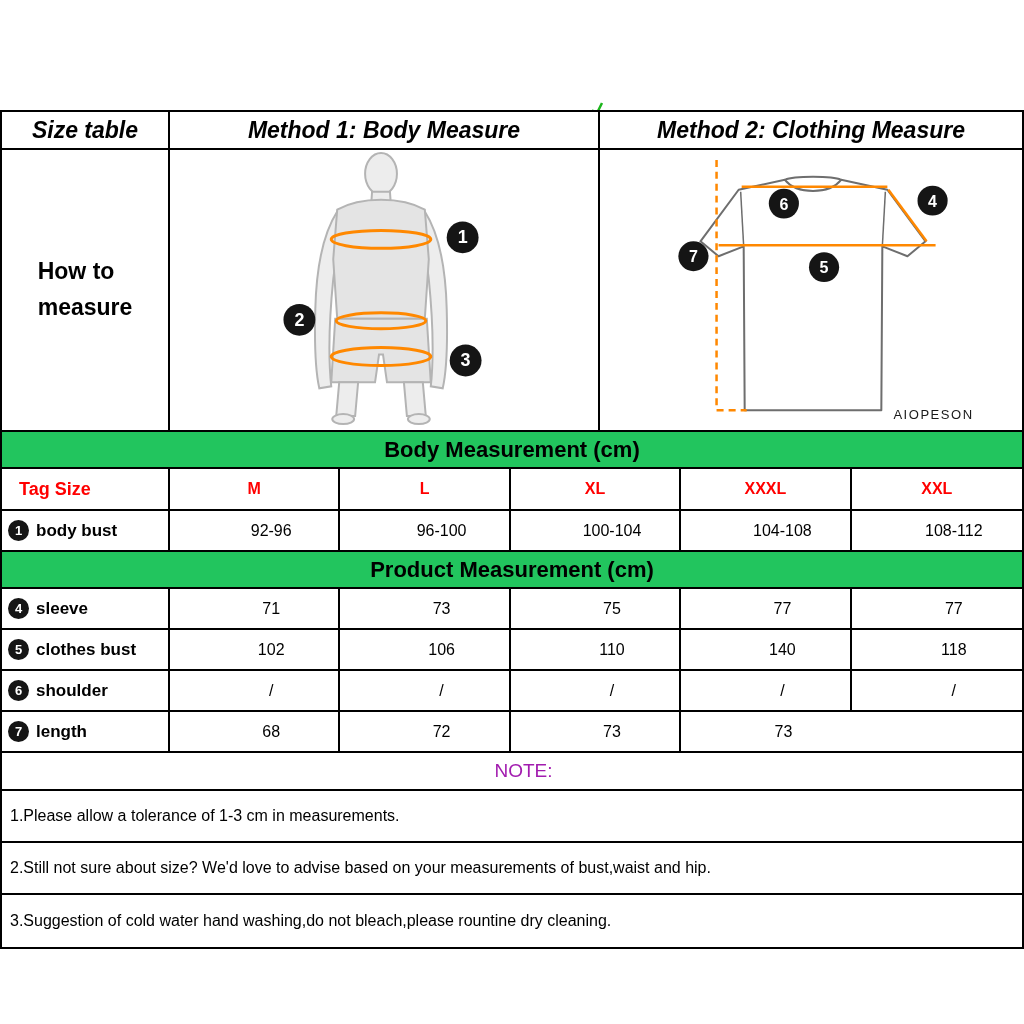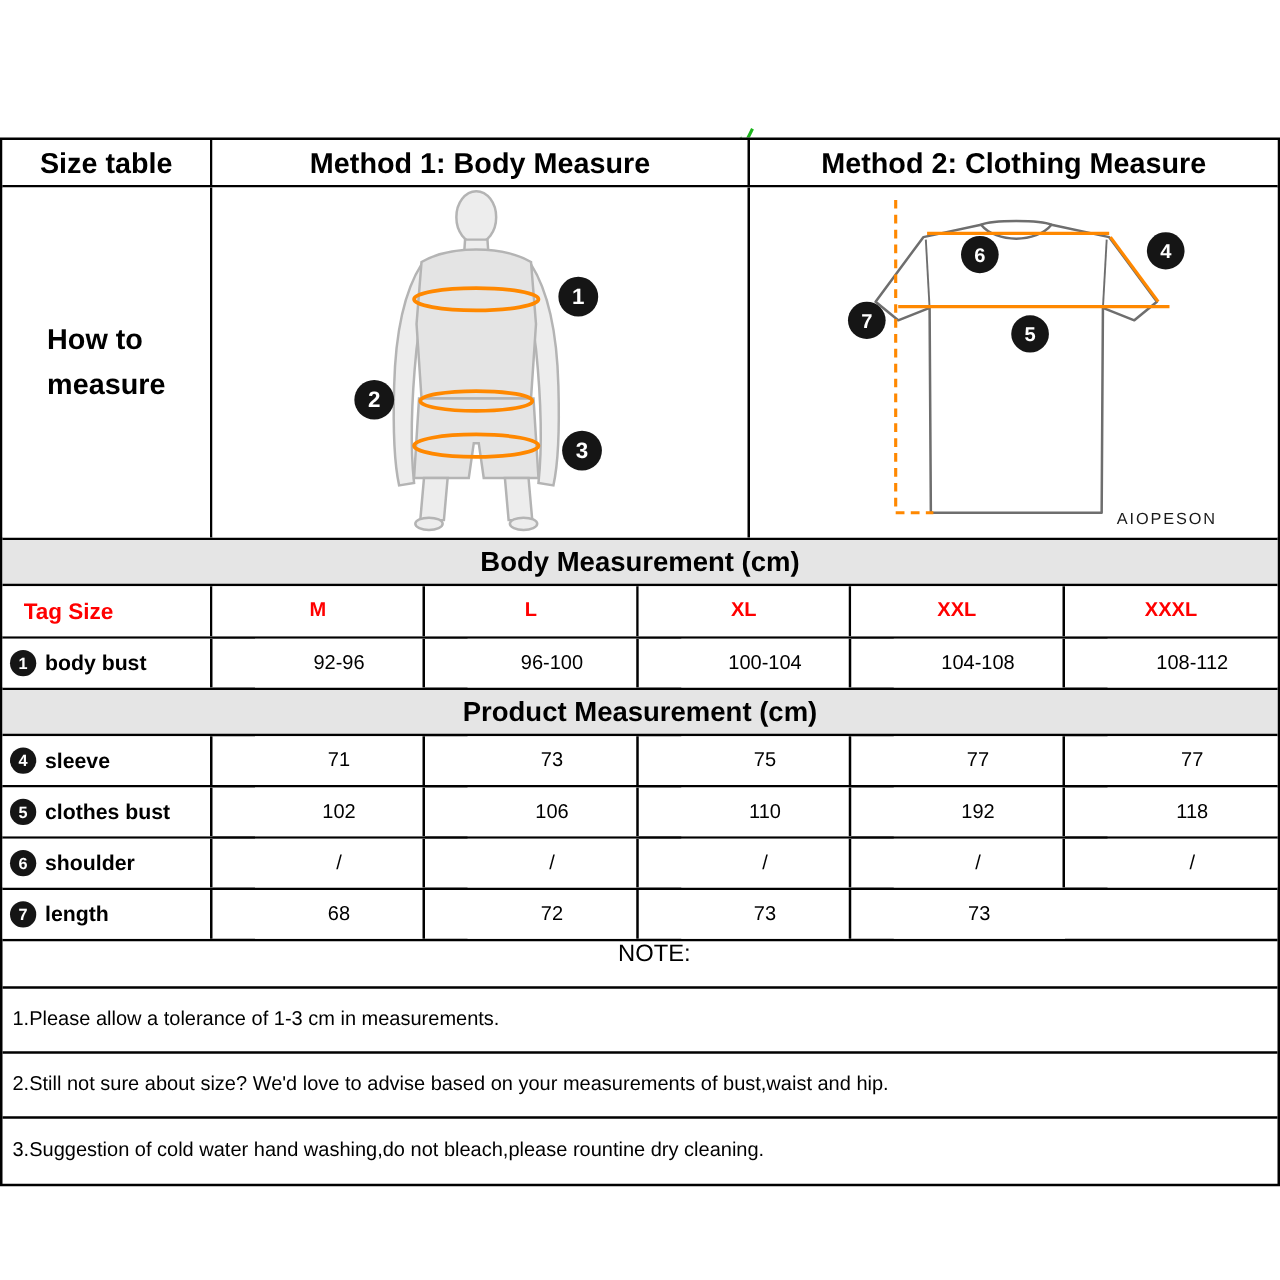--- a/index.html
+++ b/index.html
@@ -24,55 +24,55 @@
   .row { display: grid; border-bottom: 2px solid #000; }
   .row.no-bb { border-bottom: none; }
   .cols-top { grid-template-columns: 168px 430px 1fr; }
   .cols-6 { grid-template-columns: 168px repeat(5, 1fr); }
   .cell {
     border-right: 2px solid #000;
     display: flex; align-items: center; justify-content: center;
     overflow: hidden; background: #fff;
   }
   .cell:last-child { border-right: none; }
-  .h-header { height: 38px; }
+  .h-header { height: 38px; font-style: italic; }
   .h-illus  { height: 282px; }
   .h-banner { height: 37px; }
   .h-tag    { height: 42px; }
   .h-data   { height: 41px; }
   .h-ntitle { height: 38px; }
   .h-note   { height: 52px; }
   .head { font-weight: bold; font-size: 23px; }
   .howto { font-weight: bold; font-size: 23px; text-align: left; line-height: 1.55; }
   .illus { padding: 0; }
   .illus svg { display: block; width: 100%; height: 100%; }
   .banner {
     display: flex; align-items: center; justify-content: center;
-    background: #e5e5e5; font-weight: bold; font-size: 22px; color: #000;
+    background: #22c55e; font-weight: bold; font-size: 22px; color: #000;
   }
   .tag-label {
     justify-content: flex-start; padding-left: 17px;
     color: #ff0000; font-weight: bold; font-size: 18px;
   }
   .size-cell { color: #ff0000; font-weight: bold; font-size: 16px; }
   .row-label {
     justify-content: flex-start; padding-left: 6px;
     font-weight: bold; font-size: 17px; gap: 7px;
   }
   .badge {
     width: 21px; height: 21px; border-radius: 50%;
     background: #151515; color: #fff;
     font-size: 13px; font-weight: bold;
     display: inline-flex; align-items: center; justify-content: center;
     line-height: 1; flex: 0 0 auto;
   }
   .val { font-size: 16px; margin-left: 34px; }
   .note-title {
-    display: flex; justify-content: center;
-    color: #000000; font-size: 19px; padding-left: 23px;
+    display: flex; align-items: center; justify-content: center;
+    color: #a21caf; font-size: 19px; padding-left: 23px;
   }
   .note-row { display: flex; align-items: center; }
   .note-text { padding-left: 8px; font-size: 16px; }
   svg text { font-family: "Liberation Sans", "DejaVu Sans", sans-serif; }
   .artifact { position: absolute; left: 590px; top: 101px; }
 </style>
 </head>
 <body>
 
 <div class="canvas">
@@ -173,22 +173,22 @@
 
     <div class="row h-banner banner">
       <div>Body Measurement (cm)</div>
     </div>
 
     <div class="row cols-6 h-tag">
       <div class="cell tag-label">Tag Size</div>
       <div class="cell size-cell">M</div>
       <div class="cell size-cell">L</div>
       <div class="cell size-cell">XL</div>
+      <div class="cell size-cell">XXXL</div>
       <div class="cell size-cell">XXL</div>
-      <div class="cell size-cell">XXXL</div>
     </div>
 
     <div class="row cols-6 h-data">
       <div class="cell row-label">
         <span class="badge">1</span>
         <span>body bust</span>
       </div>
       <div class="cell val">92-96</div>
       <div class="cell val">96-100</div>
       <div class="cell val">100-104</div>
@@ -213,21 +213,21 @@
     </div>
 
     <div class="row cols-6 h-data">
       <div class="cell row-label">
         <span class="badge">5</span>
         <span>clothes bust</span>
       </div>
       <div class="cell val">102</div>
       <div class="cell val">106</div>
       <div class="cell val">110</div>
-      <div class="cell val">192</div>
+      <div class="cell val">140</div>
       <div class="cell val">118</div>
     </div>
 
     <div class="row cols-6 h-data">
       <div class="cell row-label">
         <span class="badge">6</span>
         <span>shoulder</span>
       </div>
       <div class="cell val">/</div>
       <div class="cell val">/</div>

